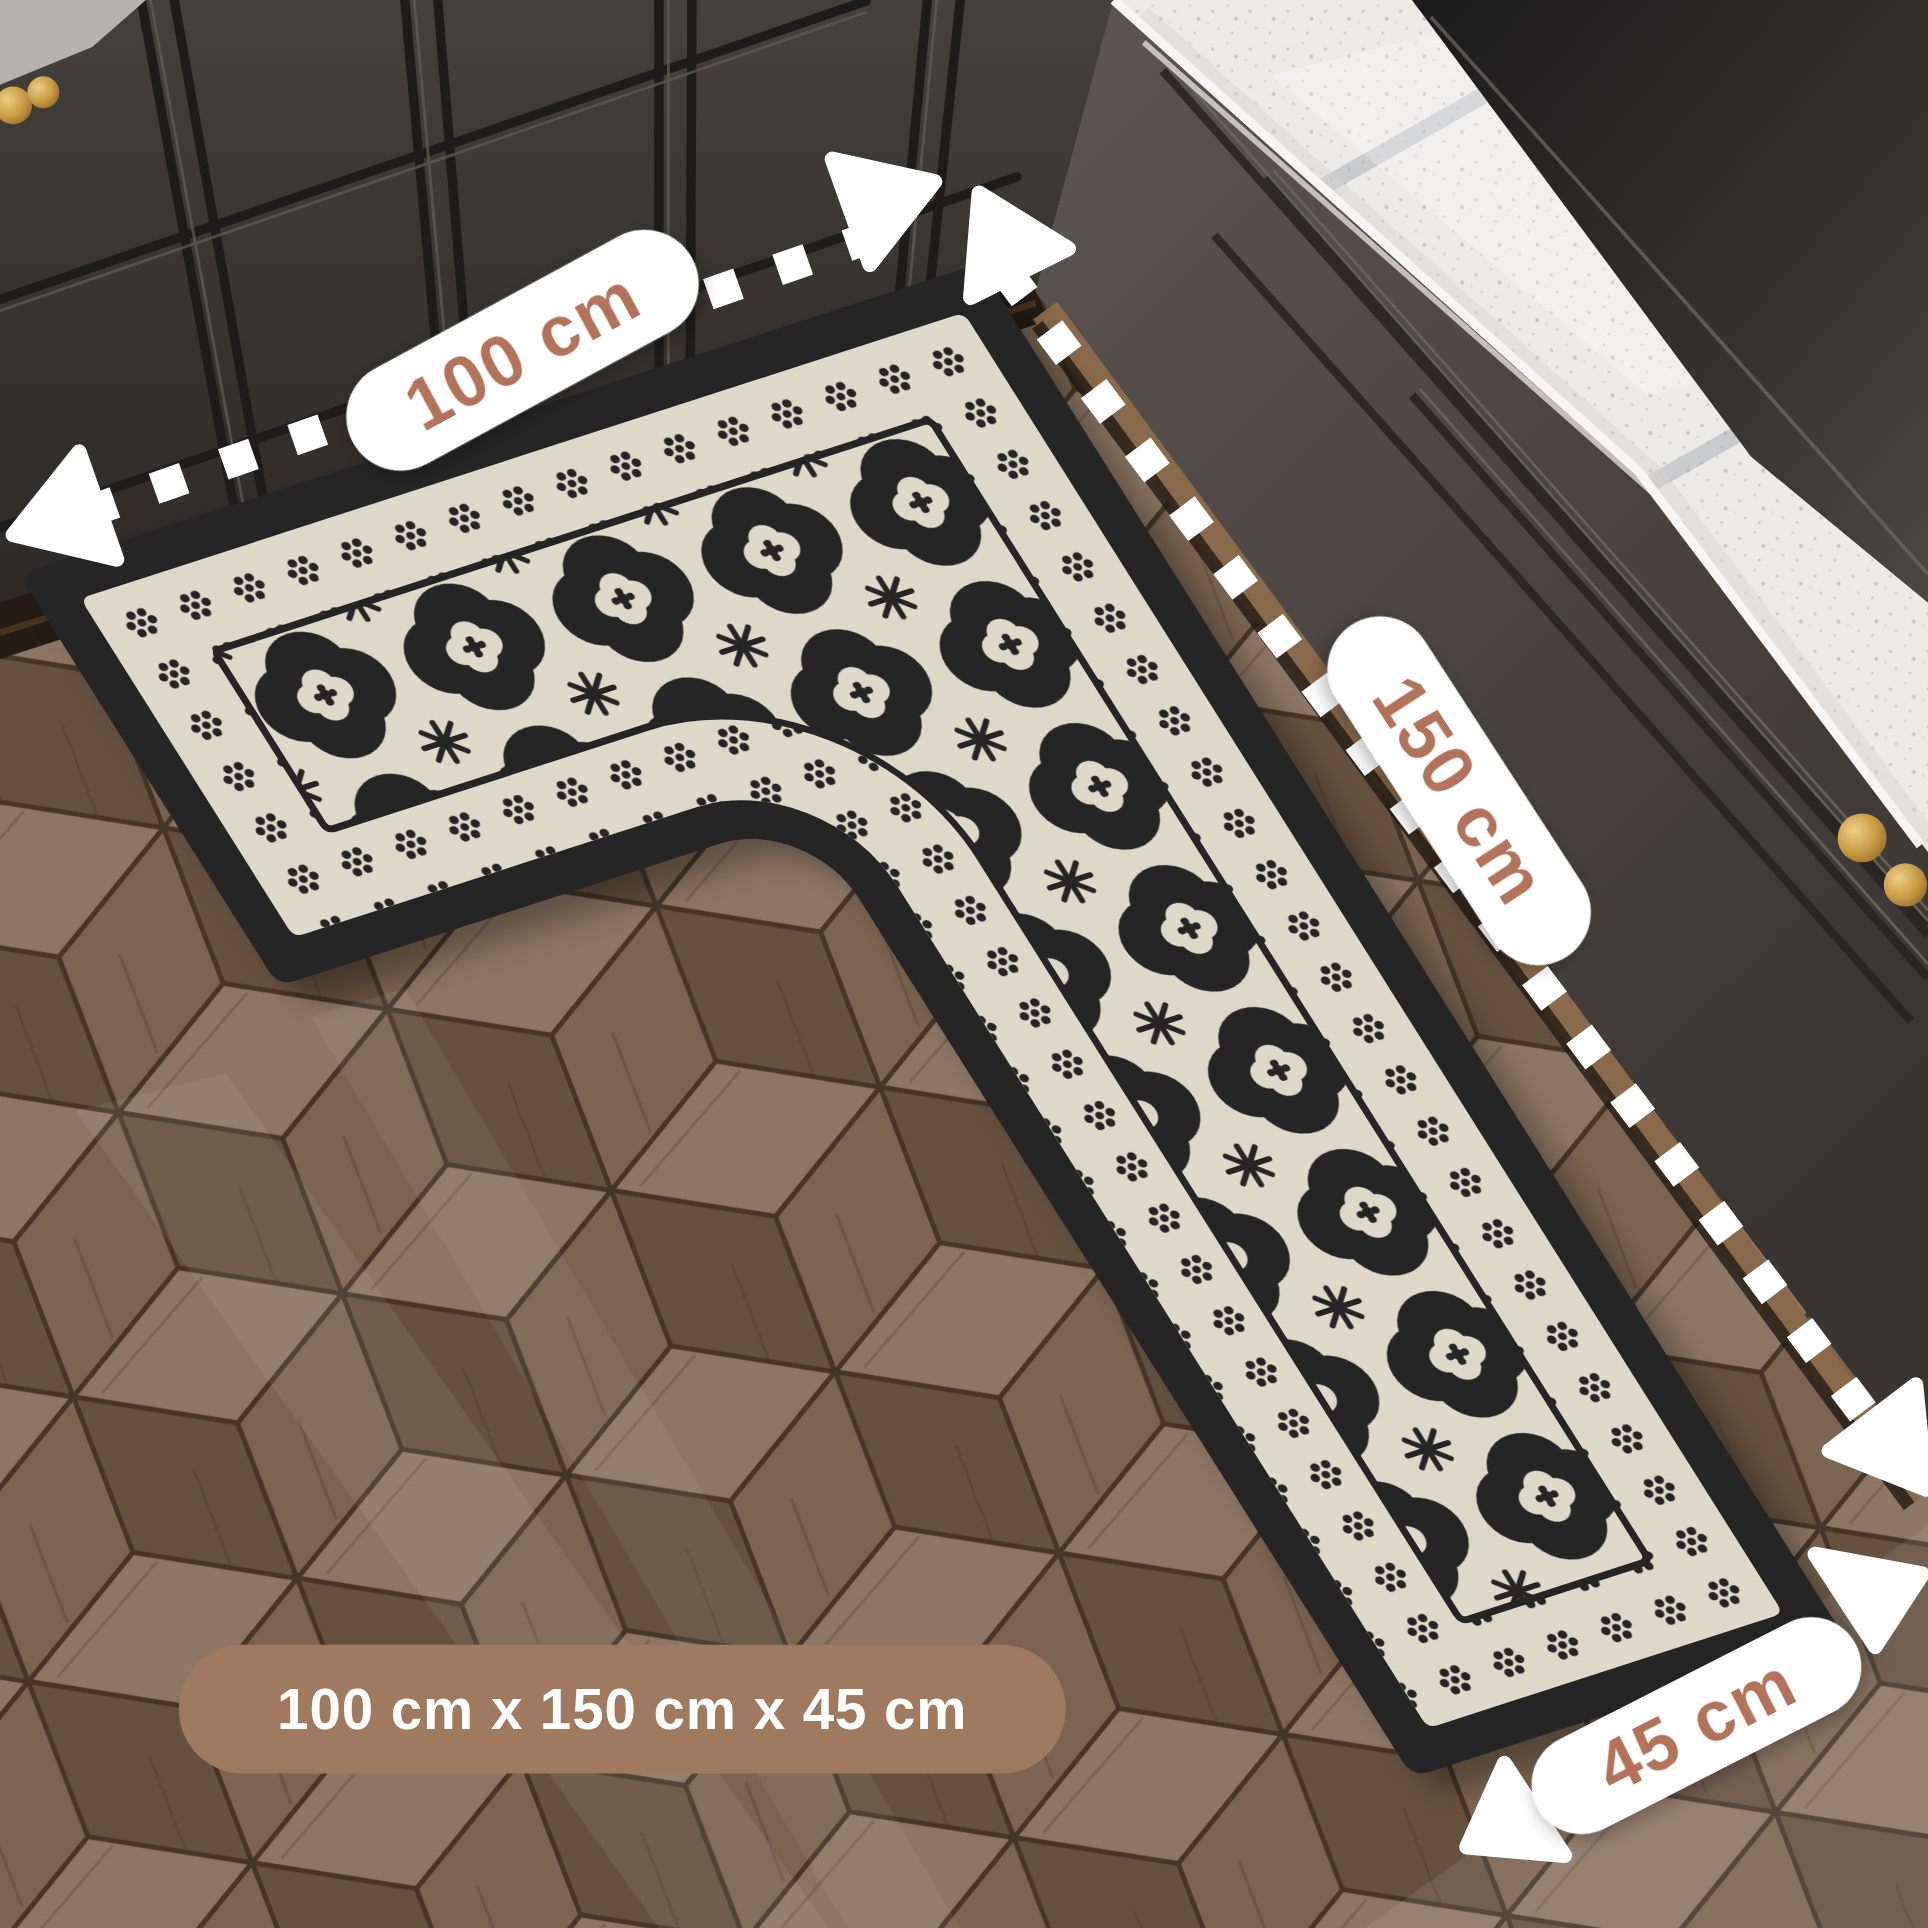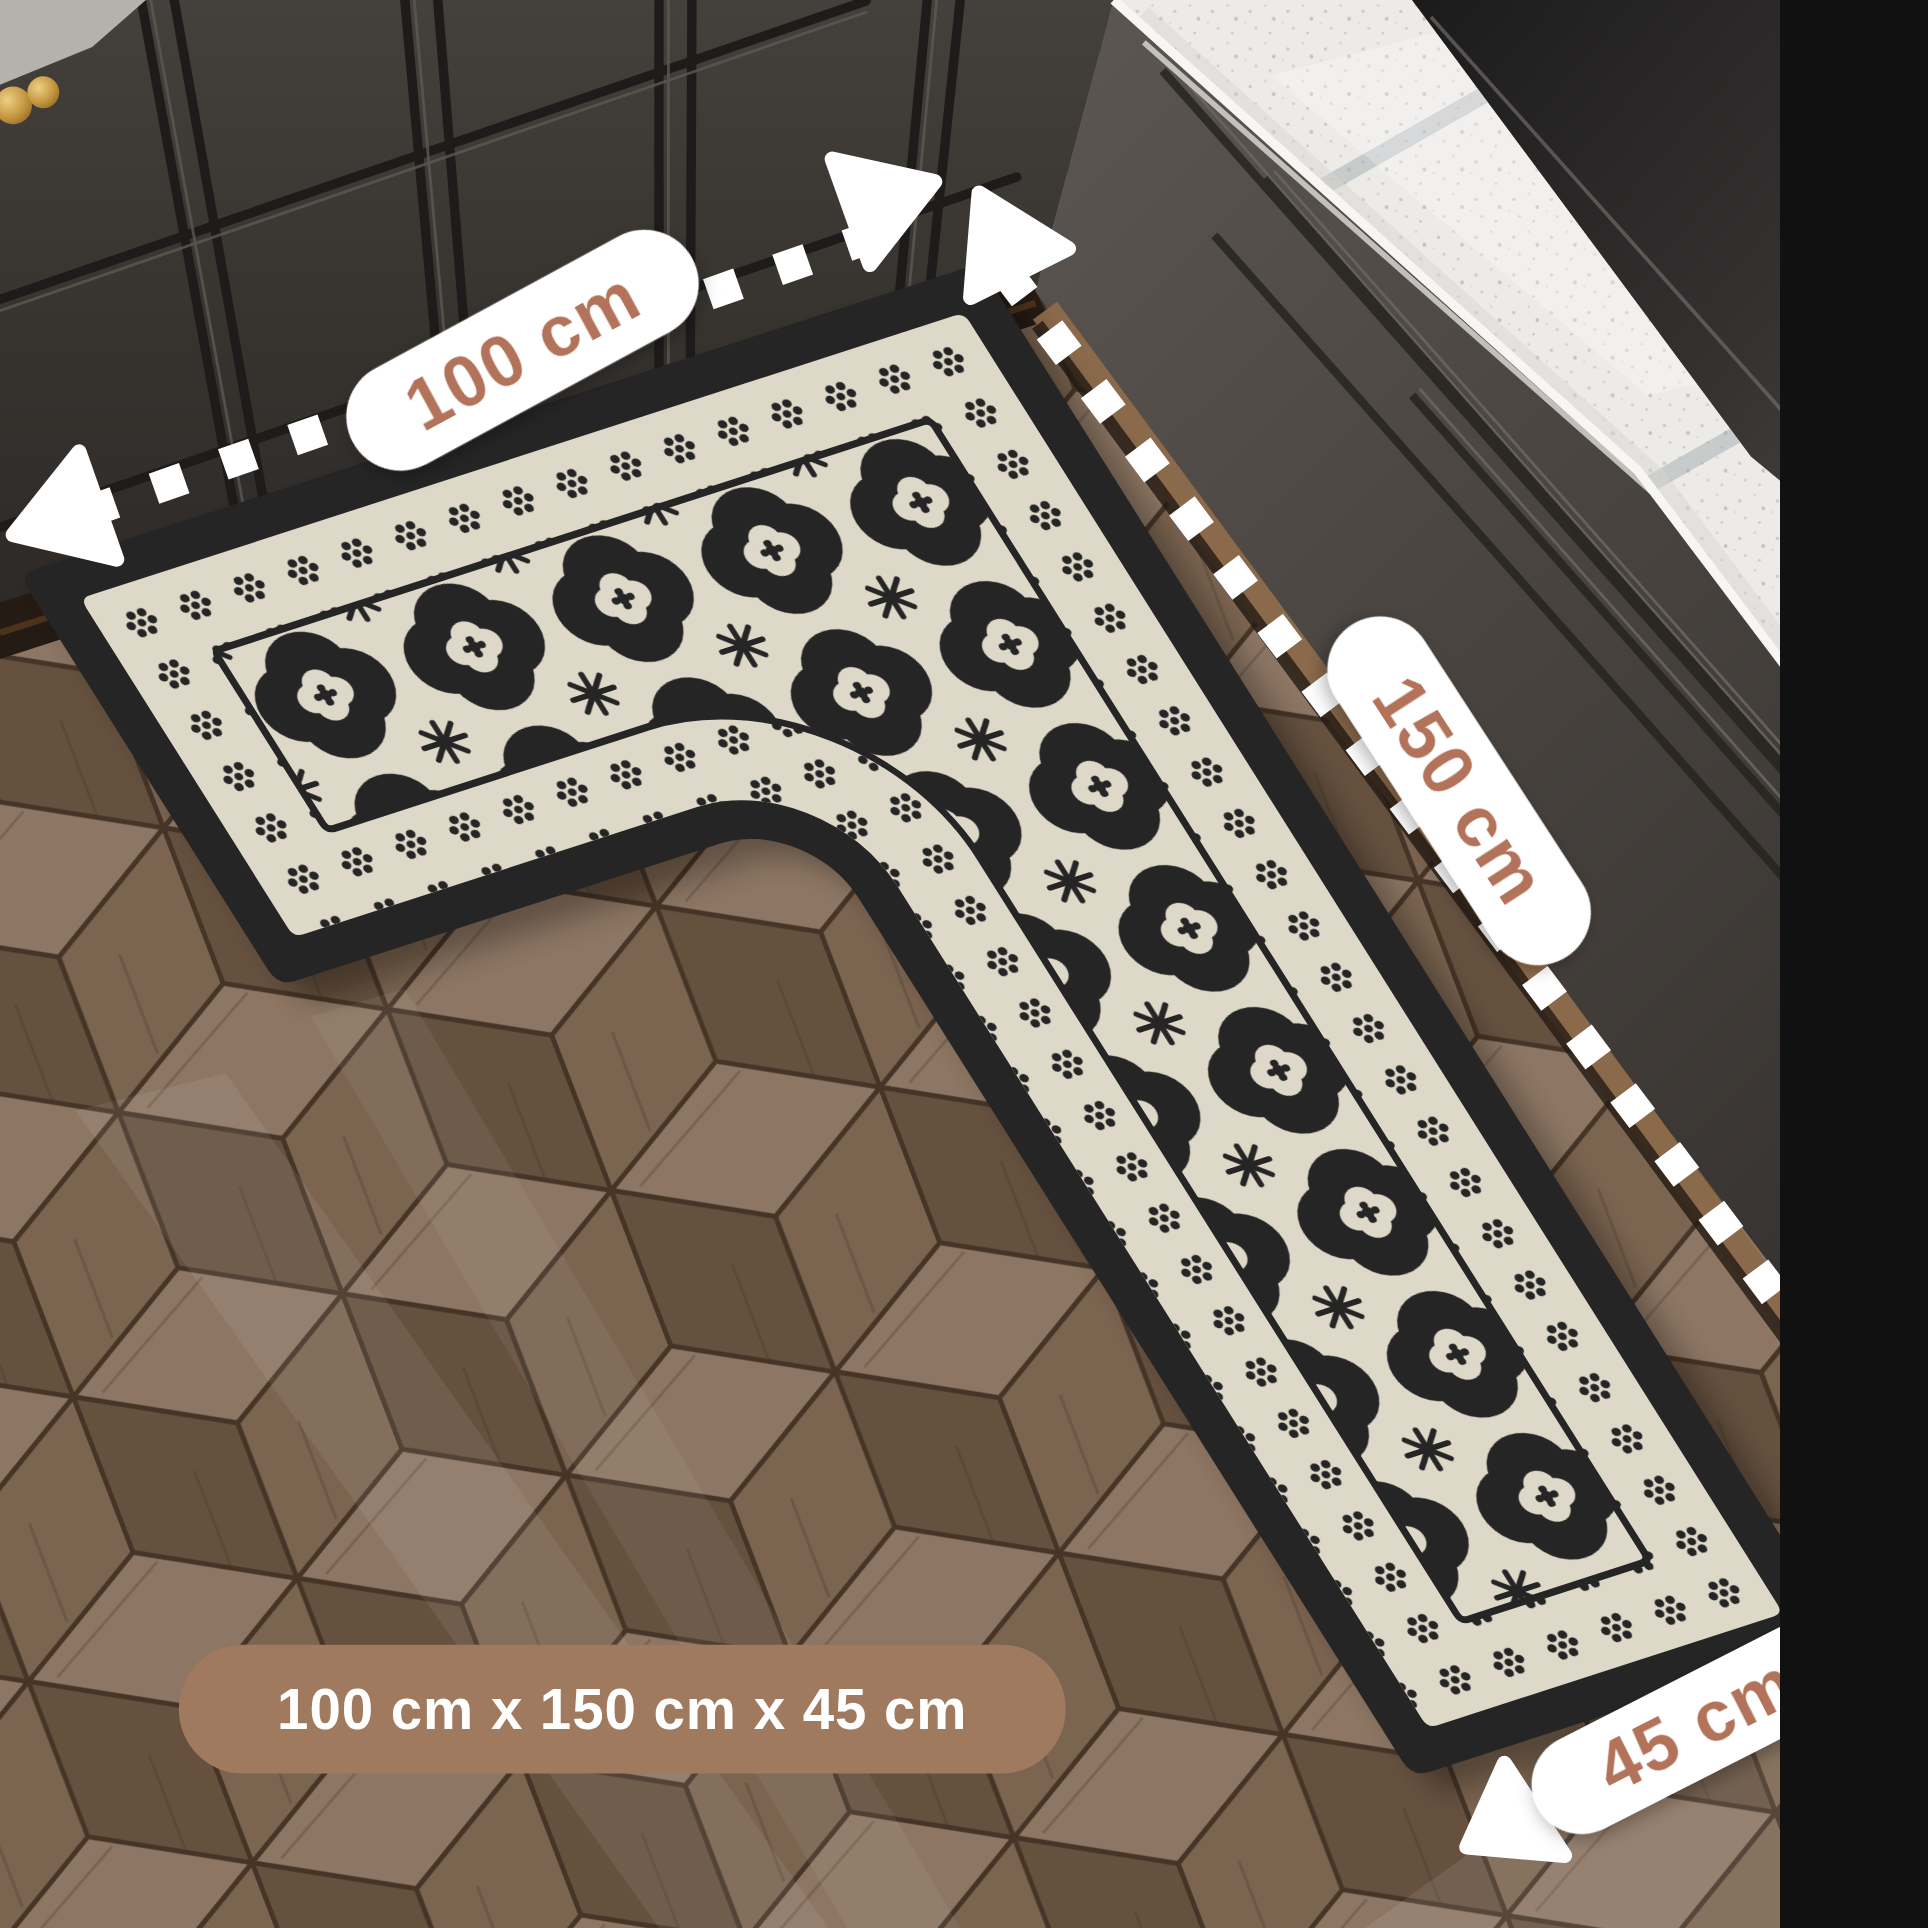--- a/index.html
+++ b/index.html
@@ -1,16 +1,16 @@
 <!DOCTYPE html>
 <html style="font-size:15px"><head>
 <meta charset="utf-8">
 <style>
   html,body{margin:0;padding:0;background:#111;}
-  .stage{position:relative;width:1780px;height:1928px;overflow:hidden;background:#75604f;
+  .stage{position:relative;width:1928px;height:1928px;overflow:hidden;background:#75604f;
          font-family:"Liberation Sans", sans-serif;}
   .stage svg{position:absolute;left:0;top:0;}
   text{font-family:"Liberation Sans", sans-serif;}
   .pill-text{font-weight:bold;font-size:76px;letter-spacing:2px;}
   .summary-text{font-weight:bold;font-size:60px;letter-spacing:1px;}
 </style>
 </head>
 <body>
 
 <div class="stage">

